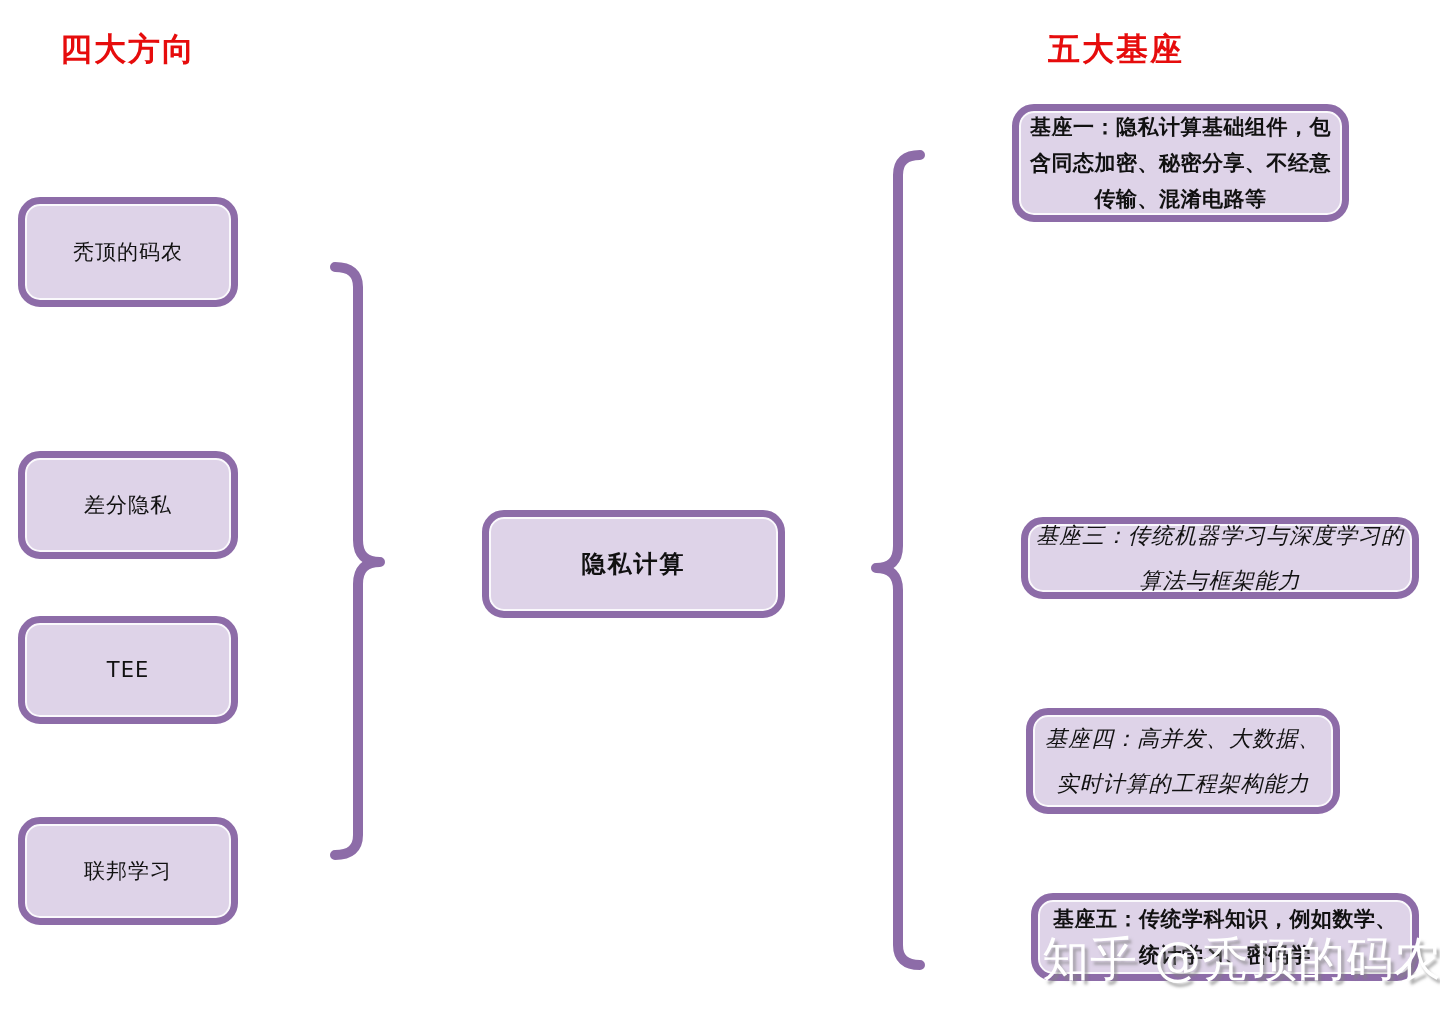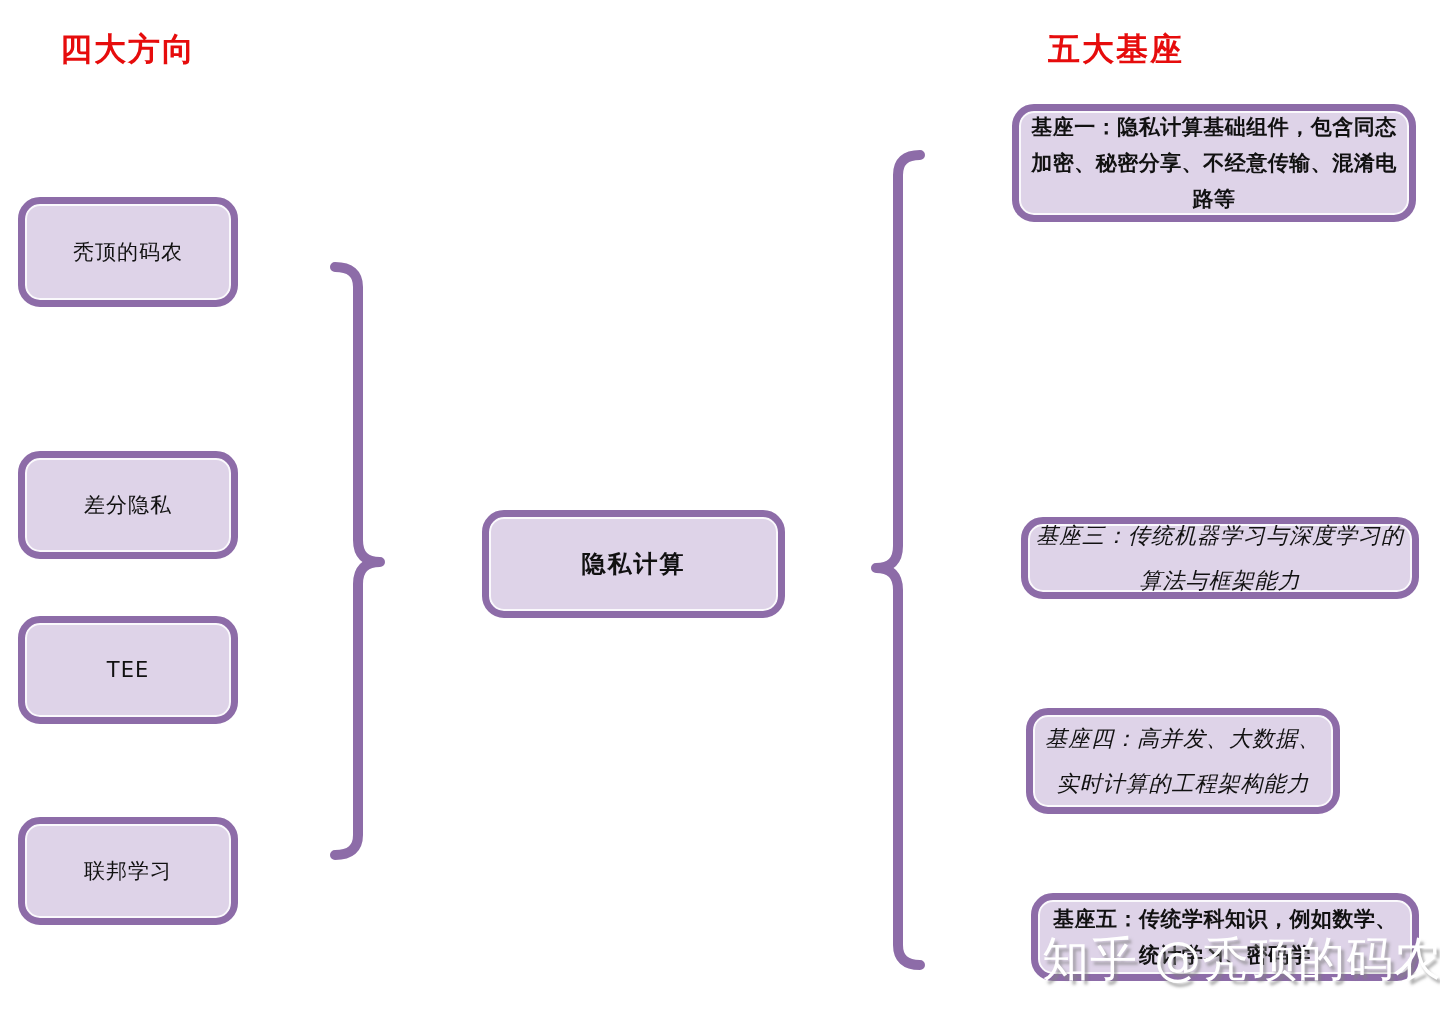--- a/index.html
+++ b/index.html
@@ -51,20 +51,20 @@
   <svg class="brace" style="left:325px;top:255px;" width="60" height="615" viewBox="0 0 60 615">
     <path d="M10 12 Q33 12 33 32 L33 285 Q33 307 55 307 Q33 307 33 329 L33 580 Q33 600 10 600" fill="none" stroke-width="10" stroke-linecap="round" stroke-linejoin="round" stroke="#8d6ca8"></path>
   </svg>
 
   <div class="box cbox" style="left:482px;top:510px;width:303px;height:108px;">隐私计算</div>
 
   <svg class="brace" style="left:868px;top:145px;" width="62" height="830" viewBox="0 0 62 830">
     <path d="M52 10 Q30 10 30 30 L30 401 Q30 423 8 423 Q30 423 30 445 L30 800 Q30 820 52 820" fill="none" stroke-width="10" stroke-linecap="round" stroke-linejoin="round" stroke="#8d6ca8"></path>
   </svg>
 
-  <div class="box fbox" style="left:1012px;top:104px;width:404px;height:118px;">基座一：隐私计算基础组件，包含同态加密、秘密分享、不经意传输、混淆电路等</div>
+  <div class="box fbox" style="left:1012px;top:104px;width:337px;height:118px;">基座一：隐私计算基础组件，包含同态加密、秘密分享、不经意传输、混淆电路等</div>
   <div class="box fbox kai" style="left:1021px;top:517px;width:398px;height:82px;">基座三：传统机器学习与深度学习的算法与框架能力</div>
   <div class="box fbox kai" style="left:1026px;top:708px;width:314px;height:106px;">基座四：高并发、大数据、实时计算的工程架构能力</div>
   <div class="box fbox" style="left:1031px;top:893px;width:388px;height:88px;">基座五：传统学科知识，例如数学、统计学习、密码学</div>
 
   <div class="watermark">知乎 @秃顶的码农</div>
 
 </div>
 
 </body></html>

